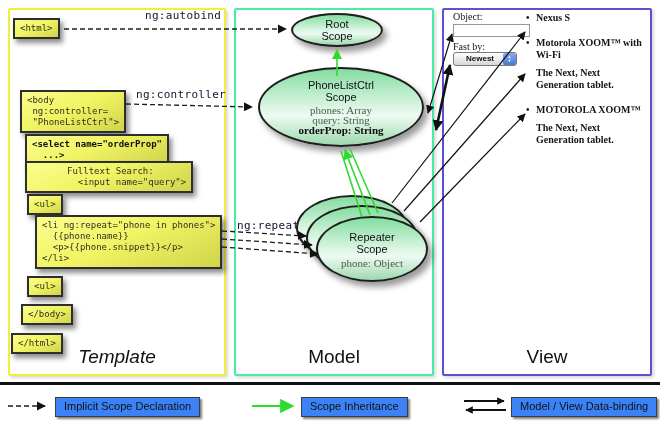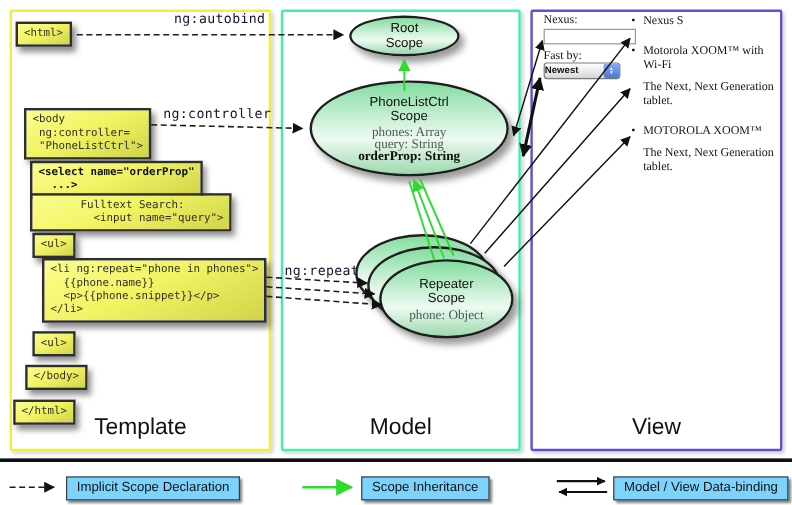--- a/index.html
+++ b/index.html
@@ -8,21 +8,21 @@
     position:relative; width:660px; height:421px; background:#ffffff;
     font-family:"Liberation Sans", sans-serif; overflow:hidden;
   }
   
   .col { position:absolute; top:8px; height:368px; border:2px solid; border-radius:2px;
          box-shadow:2px 2px 3px rgba(0,0,0,0.15); }
   #col-template { left:8px;   width:218px; border-color:#f2ee3a; }
   #col-model    { left:234px; width:200px; border-color:#46eda5; }
   #col-view     { left:442px; width:210px; border-color:#5f4fd6; }
   .col-title { position:absolute; top:346px; text-align:center; font-size:19px; color:#111; }
-  #title-template { left:8px;   width:218px; }
+  #title-template { left:8px;   width:218px;font-style:italic; }
   #title-model    { left:234px; width:200px; }
   #title-view     { left:442px; width:210px; }
 
   
   .codebox {
     position:absolute;
     background:linear-gradient(155deg,#fbfd8e 0%,#f1f463 45%,#d0d44b 100%);
     border:2px solid #2e2e2e; box-shadow:3px 4px 5px rgba(0,0,0,0.45);
     font-family:"DejaVu Sans Mono", monospace; font-size:9px; line-height:11px;
     color:#2f2f20; padding:3px 5px; white-space:pre;
@@ -71,40 +71,40 @@
   #search-label { position:absolute; left:453px; top:11px; font-size:10px; }
   #search-input { position:absolute; left:453px; top:24px; width:77px; height:13px;
                   border:1px solid #979797; background:#fff; font-size:9px; padding:0 2px; }
   #sort-label   { position:absolute; left:453px; top:41px; font-size:10px; }
   #sort-dropdown{
     position:absolute; left:453px; top:52px; width:64px; height:14px;
     border:1px solid #7a7a7a; border-radius:3px;
     background:linear-gradient(#ffffff,#d6d6d6); display:flex; align-items:center;
     cursor:default;
   }
-  #sort-value { flex:1; font-size:8px; font-weight:bold; color:#101010; padding-left:0; line-height:12px; }
+  #sort-value { flex:1; font-size:8px; font-weight:bold; color:#101010; padding-left:12px; line-height:12px; }
   #sort-stepper {
     width:13px; height:12px; margin-right:0px; border-radius:2px;
     background:linear-gradient(#86abf0,#4a78d6); color:#fff;
     display:flex; flex-direction:column; align-items:center; justify-content:center;
     font-size:4px; line-height:4px;
   }
-  #view-list { position:absolute; left:524px; top:12px; width:126px; }
+  #view-list { position:absolute; left:524px; top:12px; width:126px;font-weight:bold; }
   .v-item { margin-bottom:13px; }
   .v-name { position:relative; padding-left:12px; font-size:10px; line-height:12px; }
   .v-name::before { content:"•"; position:absolute; left:2px; top:0; }
   .v-snippet { padding-left:12px; font-size:10px; line-height:12px; margin-top:6px; }
 
   
   #arrows { position:absolute; left:0; top:0; width:660px; height:421px; pointer-events:none; }
 
   
   #separator { position:absolute; left:0; top:382px; width:660px; height:3px; background:#101010; }
   .legend-box {
-    position:absolute; top:397px; height:20px; background:#7dd3fc;
+    position:absolute; top:397px; height:20px; background:#3b82f6;
     border:1px solid #3c3c3c; box-shadow:2px 2px 2px rgba(0,0,0,0.5);
     font-size:11px; color:#111; padding:2px 8px; white-space:nowrap;
   }
   #legend-implicit    { left:55px;  }
   #legend-inheritance { left:301px; }
   #legend-databinding { left:511px; }
 </style>
 </head>
 <body>
 
@@ -149,21 +149,21 @@
   </div>
 
   <div class="scope" id="rep-back"></div>
   <div class="scope" id="rep-mid"></div>
   <div class="scope" id="rep-front">
     <div class="scope-title">Repeater
 Scope</div>
     <div class="scope-prop">phone: Object</div>
   </div>
 
-  <div class="serif" id="search-label">Nexus:</div>
+  <div class="serif" id="search-label">Object:</div>
   <input id="search-input" value="" style="">
   <div class="serif" id="sort-label">Fast by:</div>
   <div id="sort-dropdown">
     <div id="sort-value">Newest</div>
     <div id="sort-stepper">
         <span>▲</span>
         <span>▼</span>
       </div>
   </div>
 

